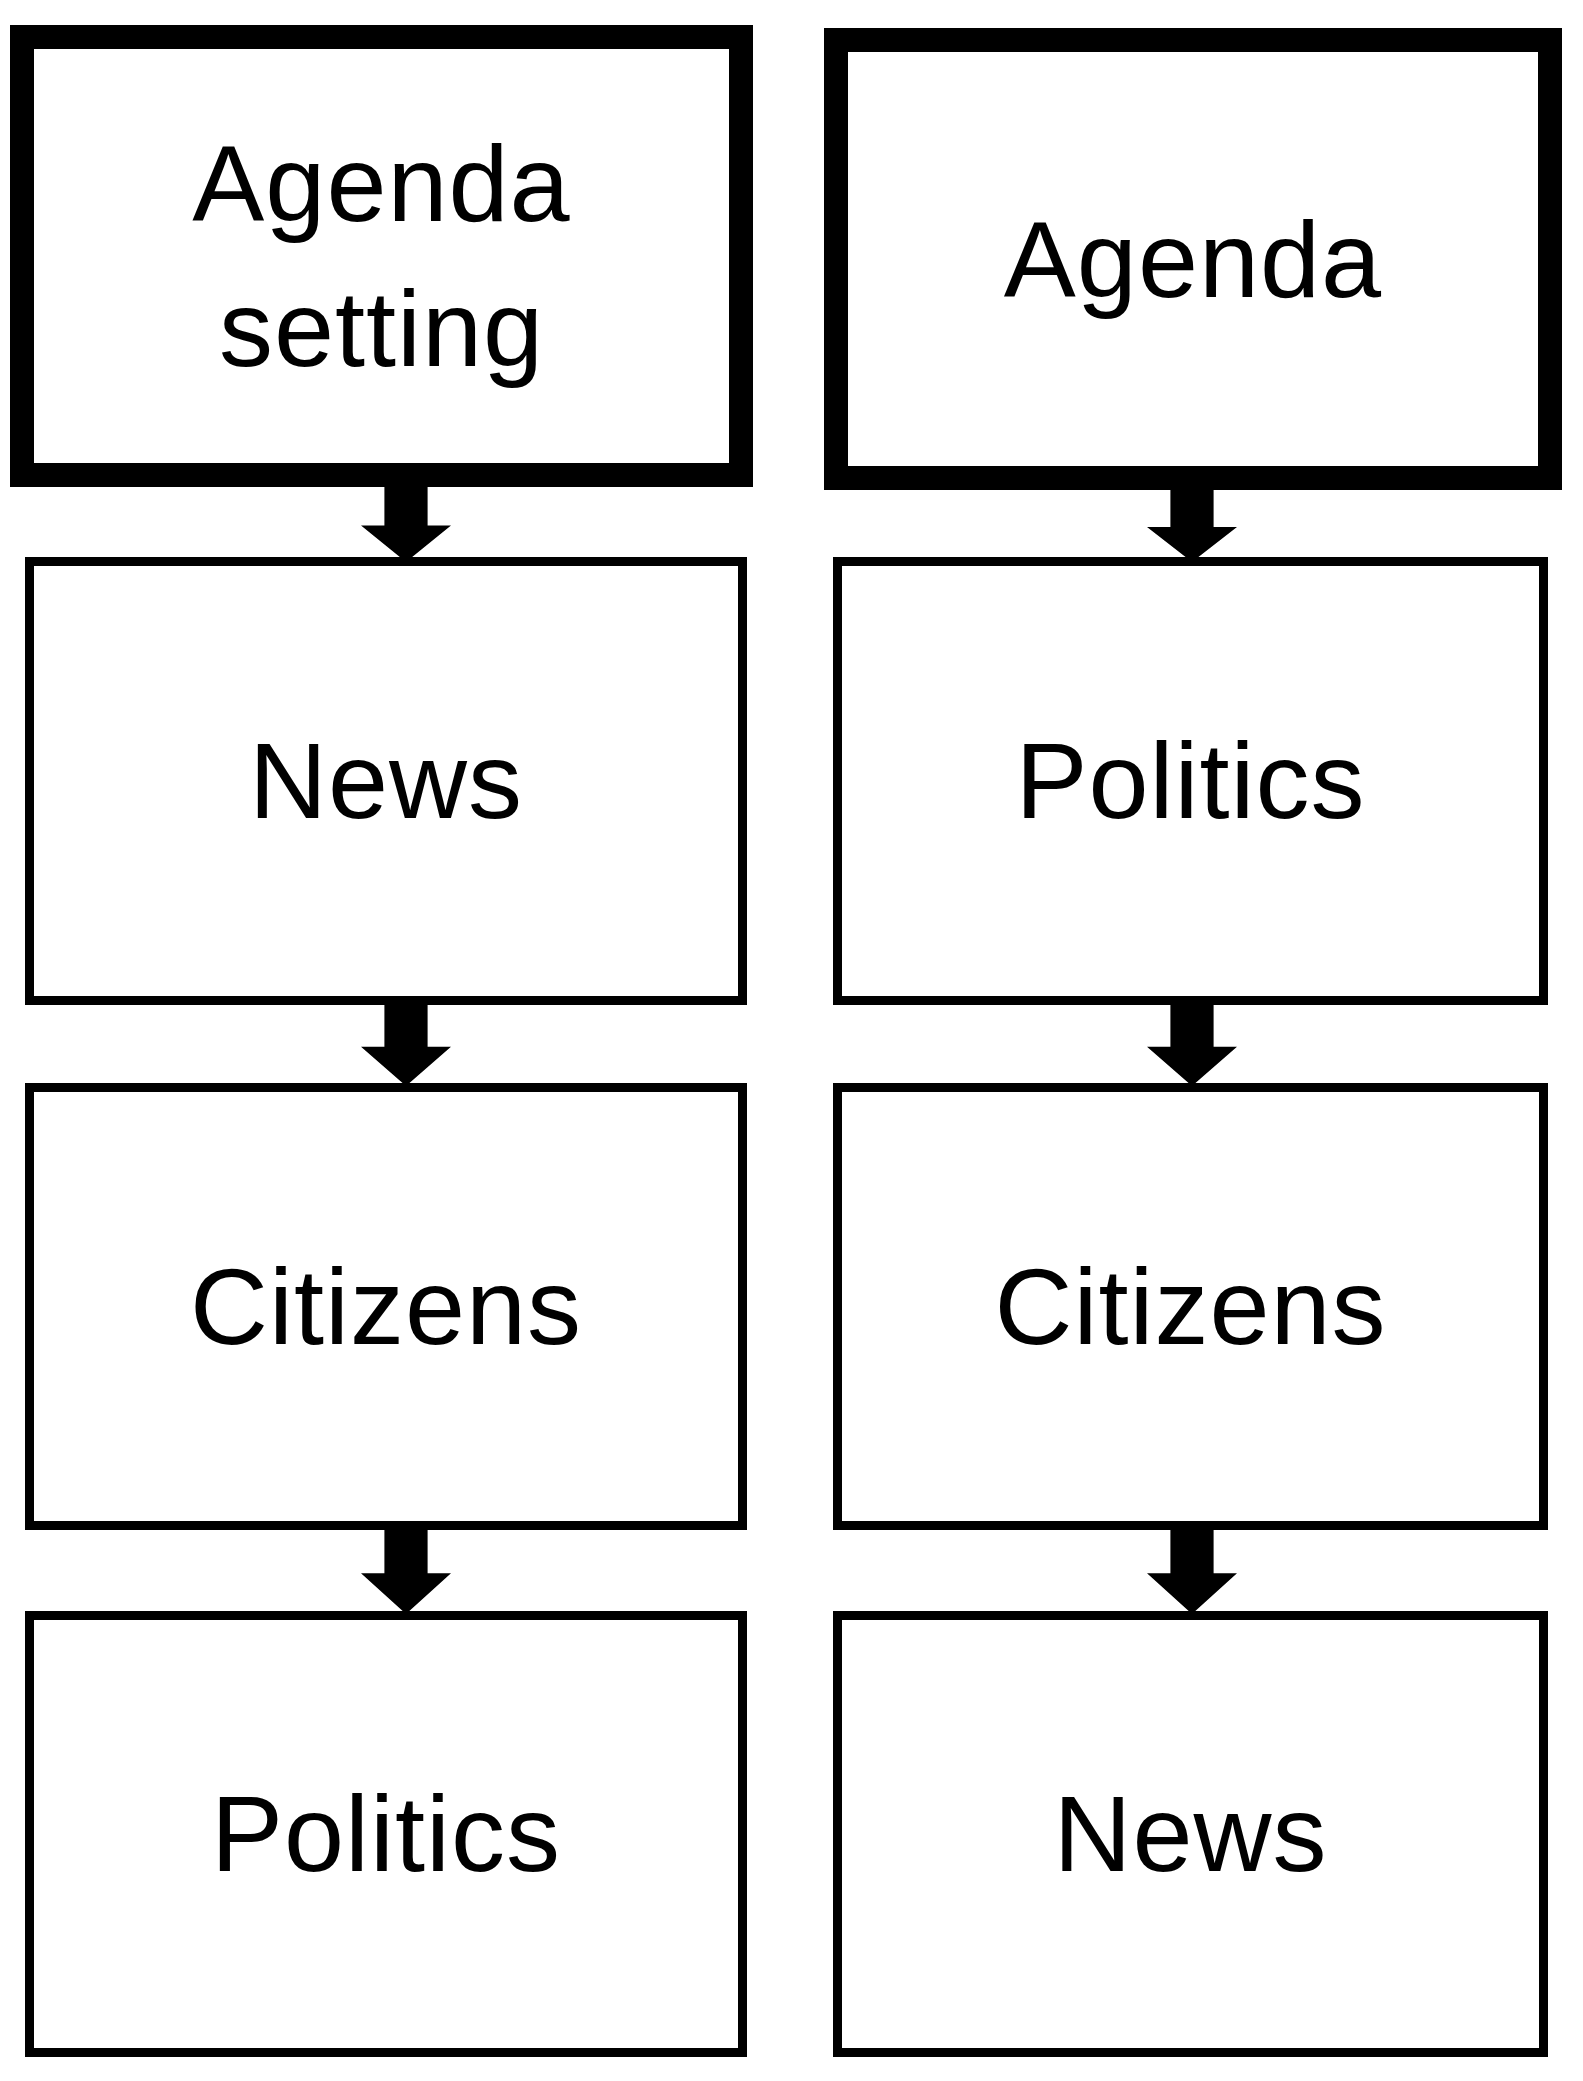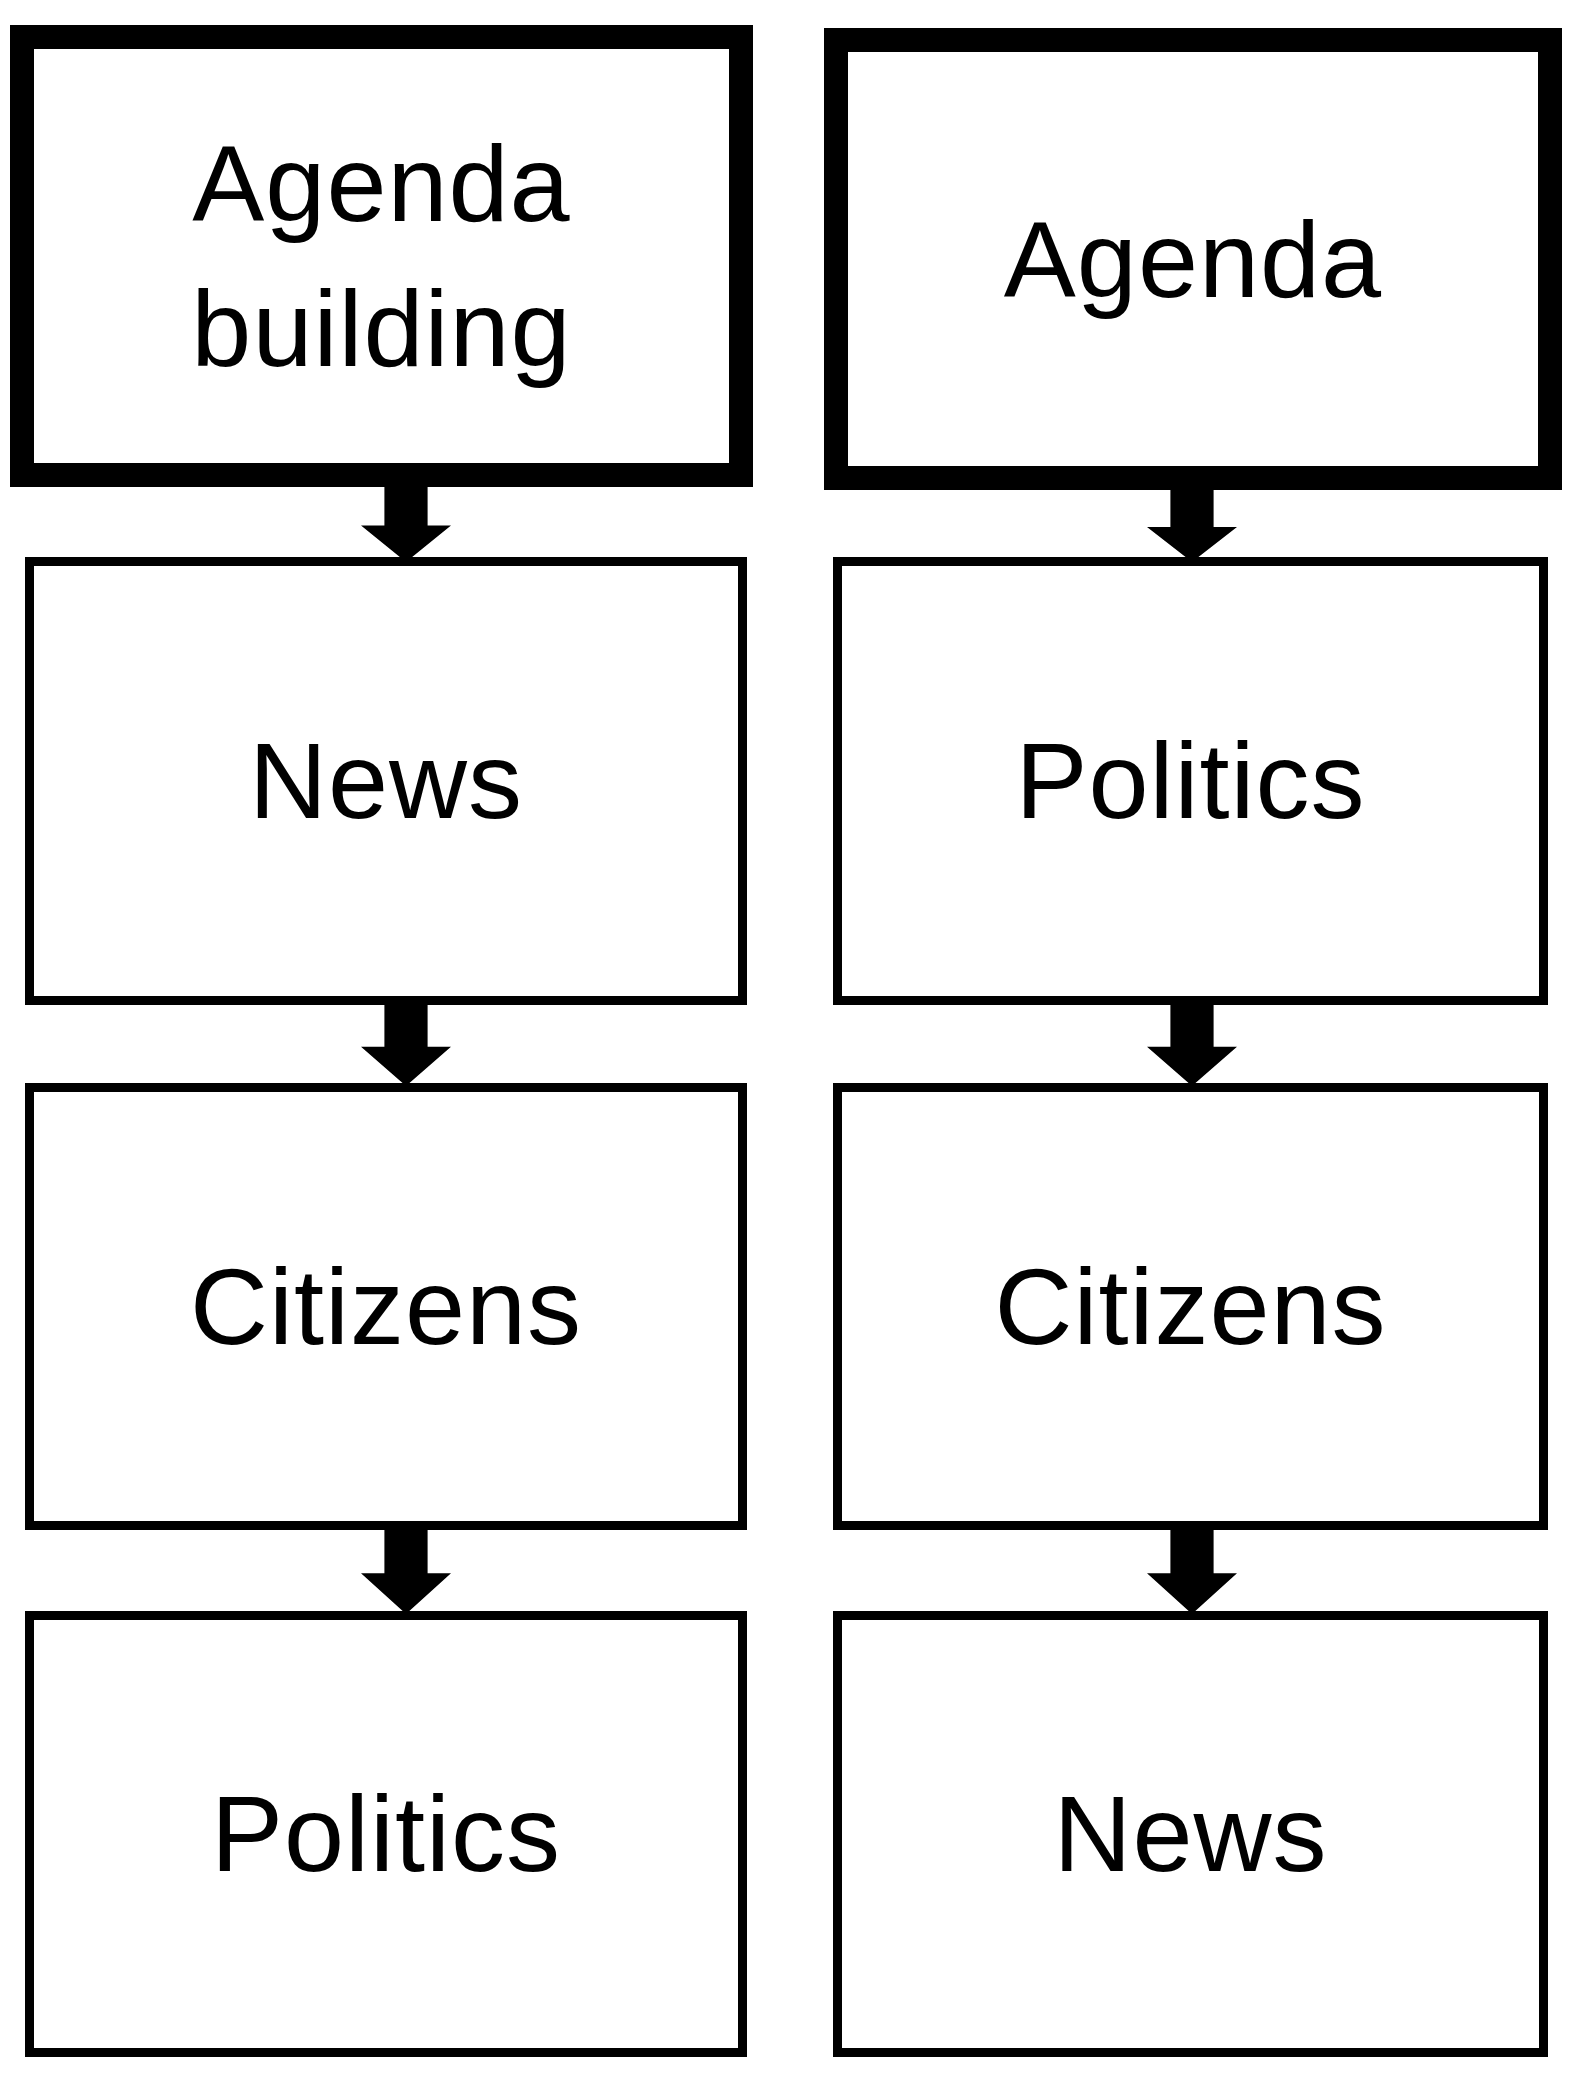--- a/index.html
+++ b/index.html
@@ -68,21 +68,21 @@
   .arrow-r3 { left: 1147px; top: 1529px; height: 85px; }
 </style>
 </head>
 <body>
 
 <div class="canvas">
 
   <div class="box box-header box-l1">
     <div class="box-text">
       <span class="line">Agenda</span>
-      <span class="line">building</span>
+      <span class="line">setting</span>
     </div>
   </div>
   <div class="arrow arrow-l1"></div>
   <div class="box box-l2">
     <span>News</span>
   </div>
   <div class="arrow arrow-l2"></div>
   <div class="box box-l3">
     <span>Citizens</span>
   </div>

